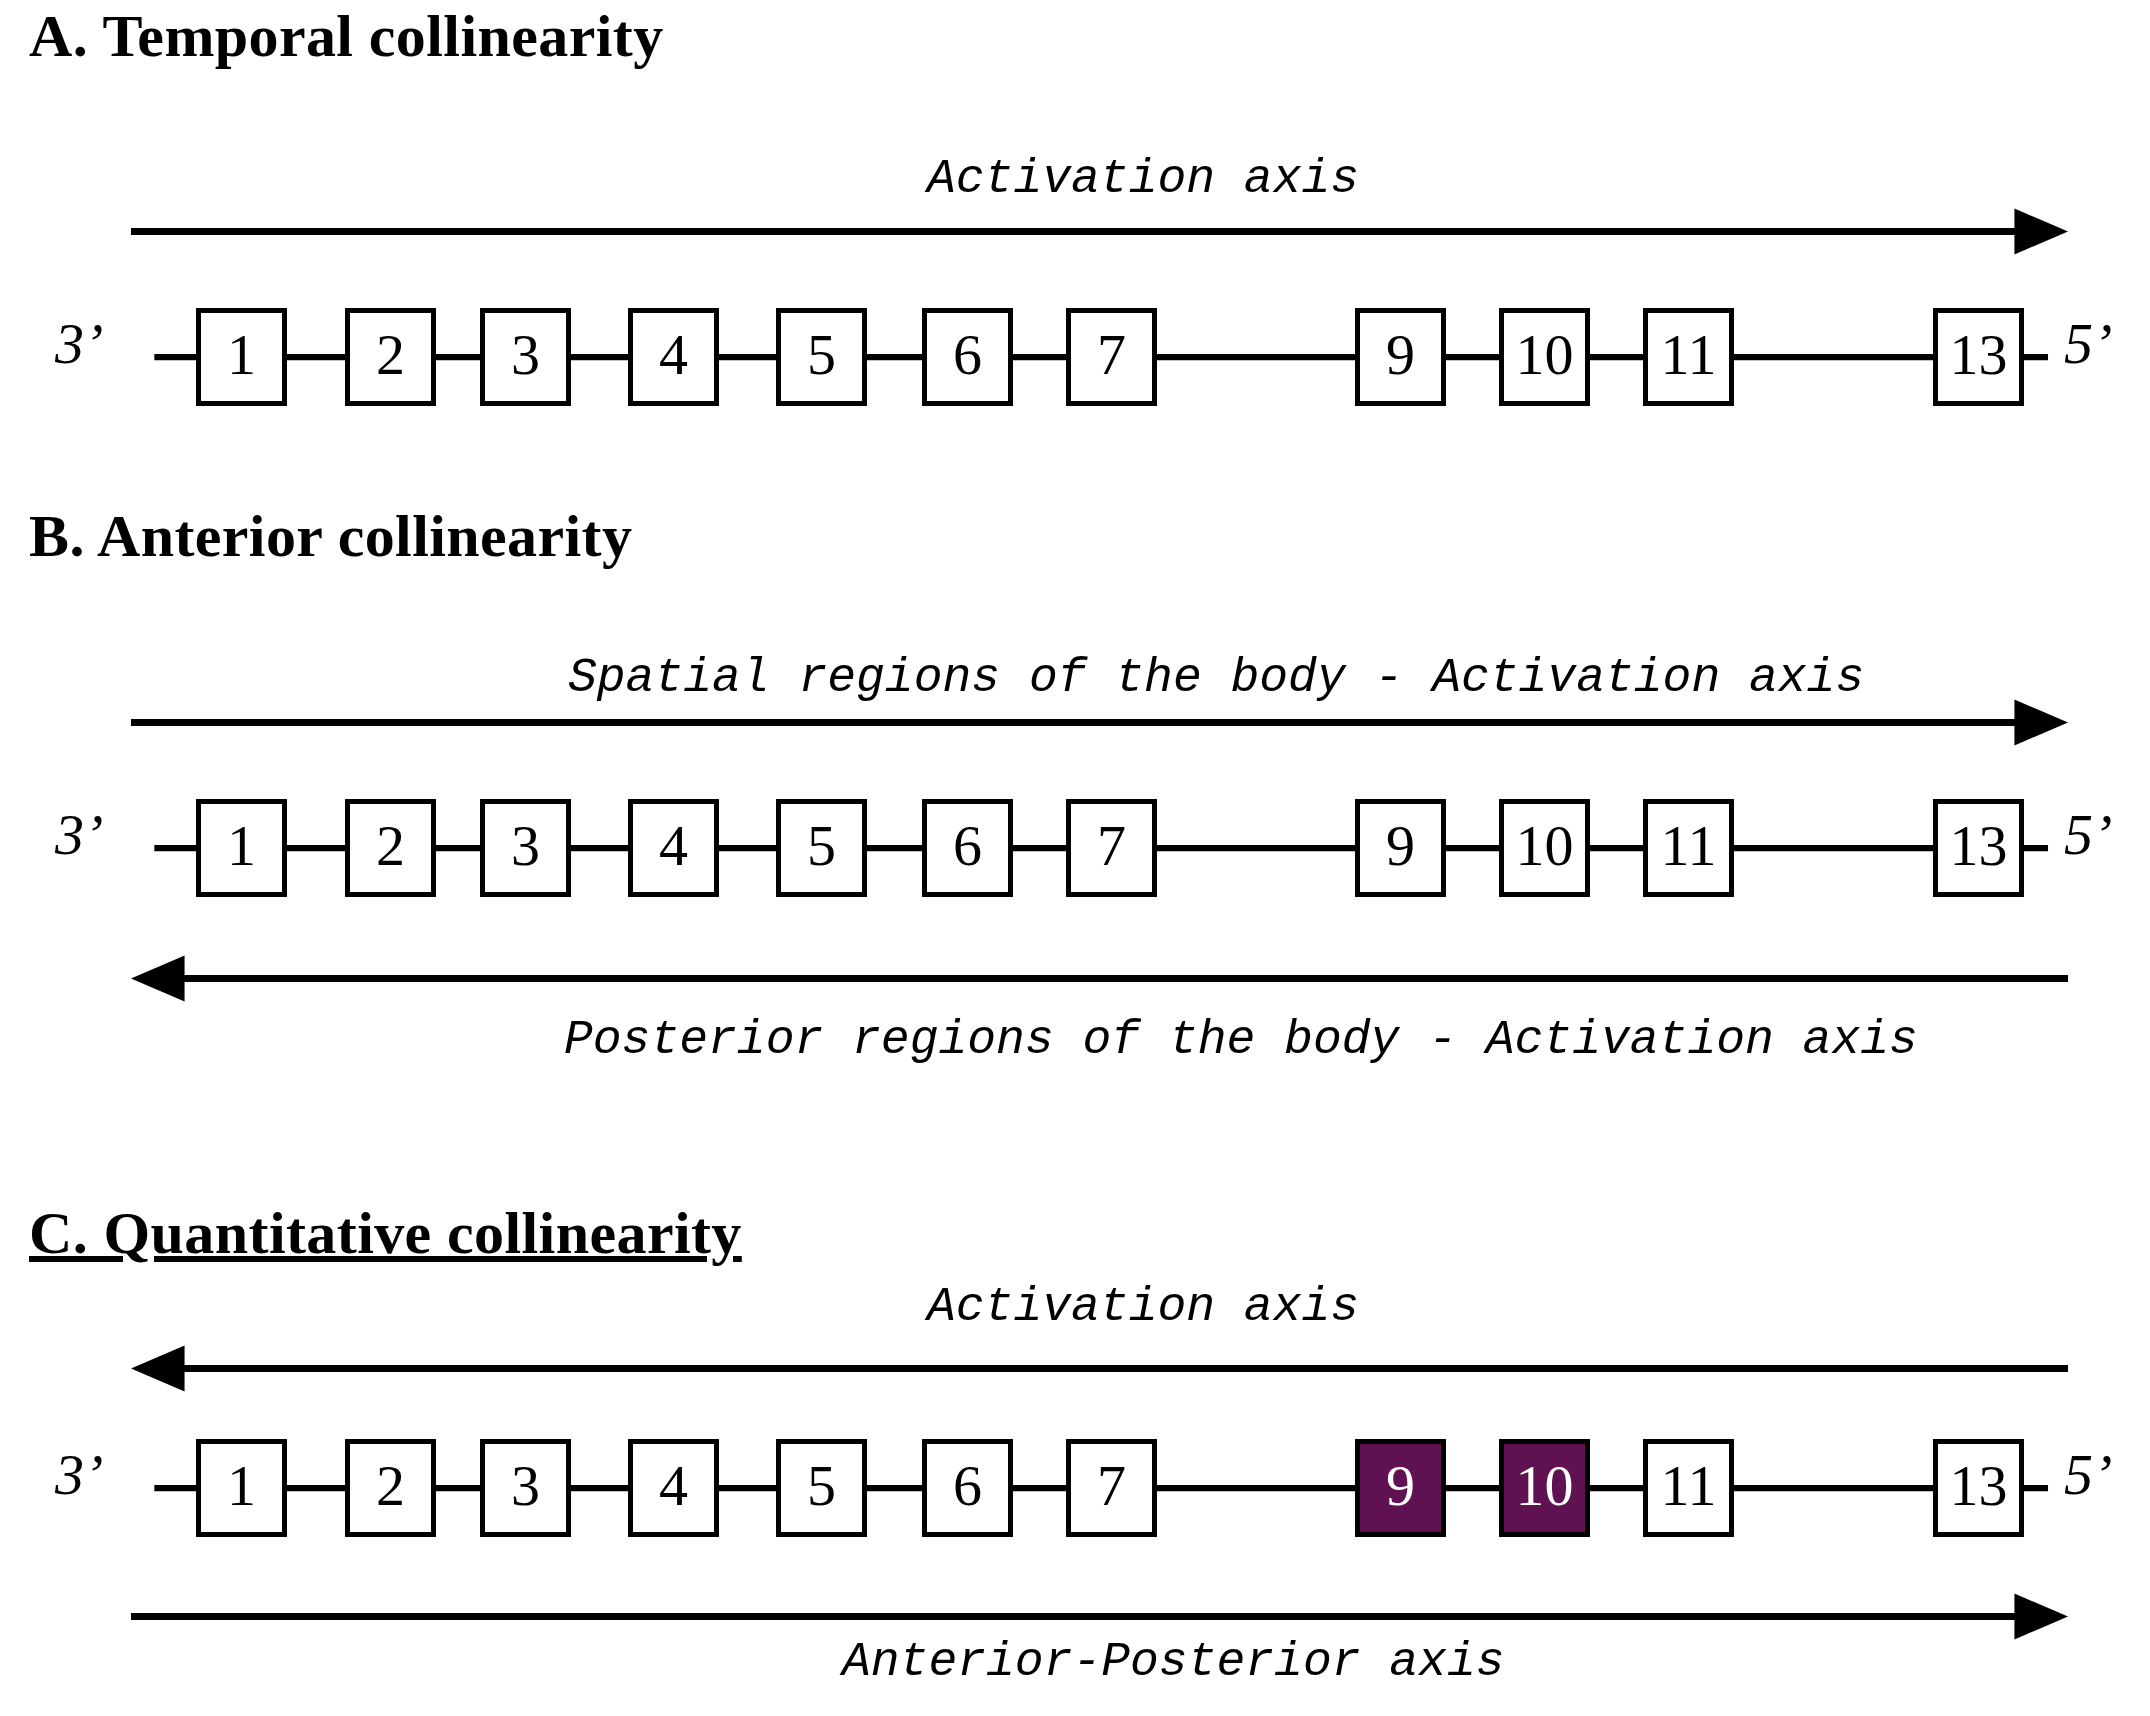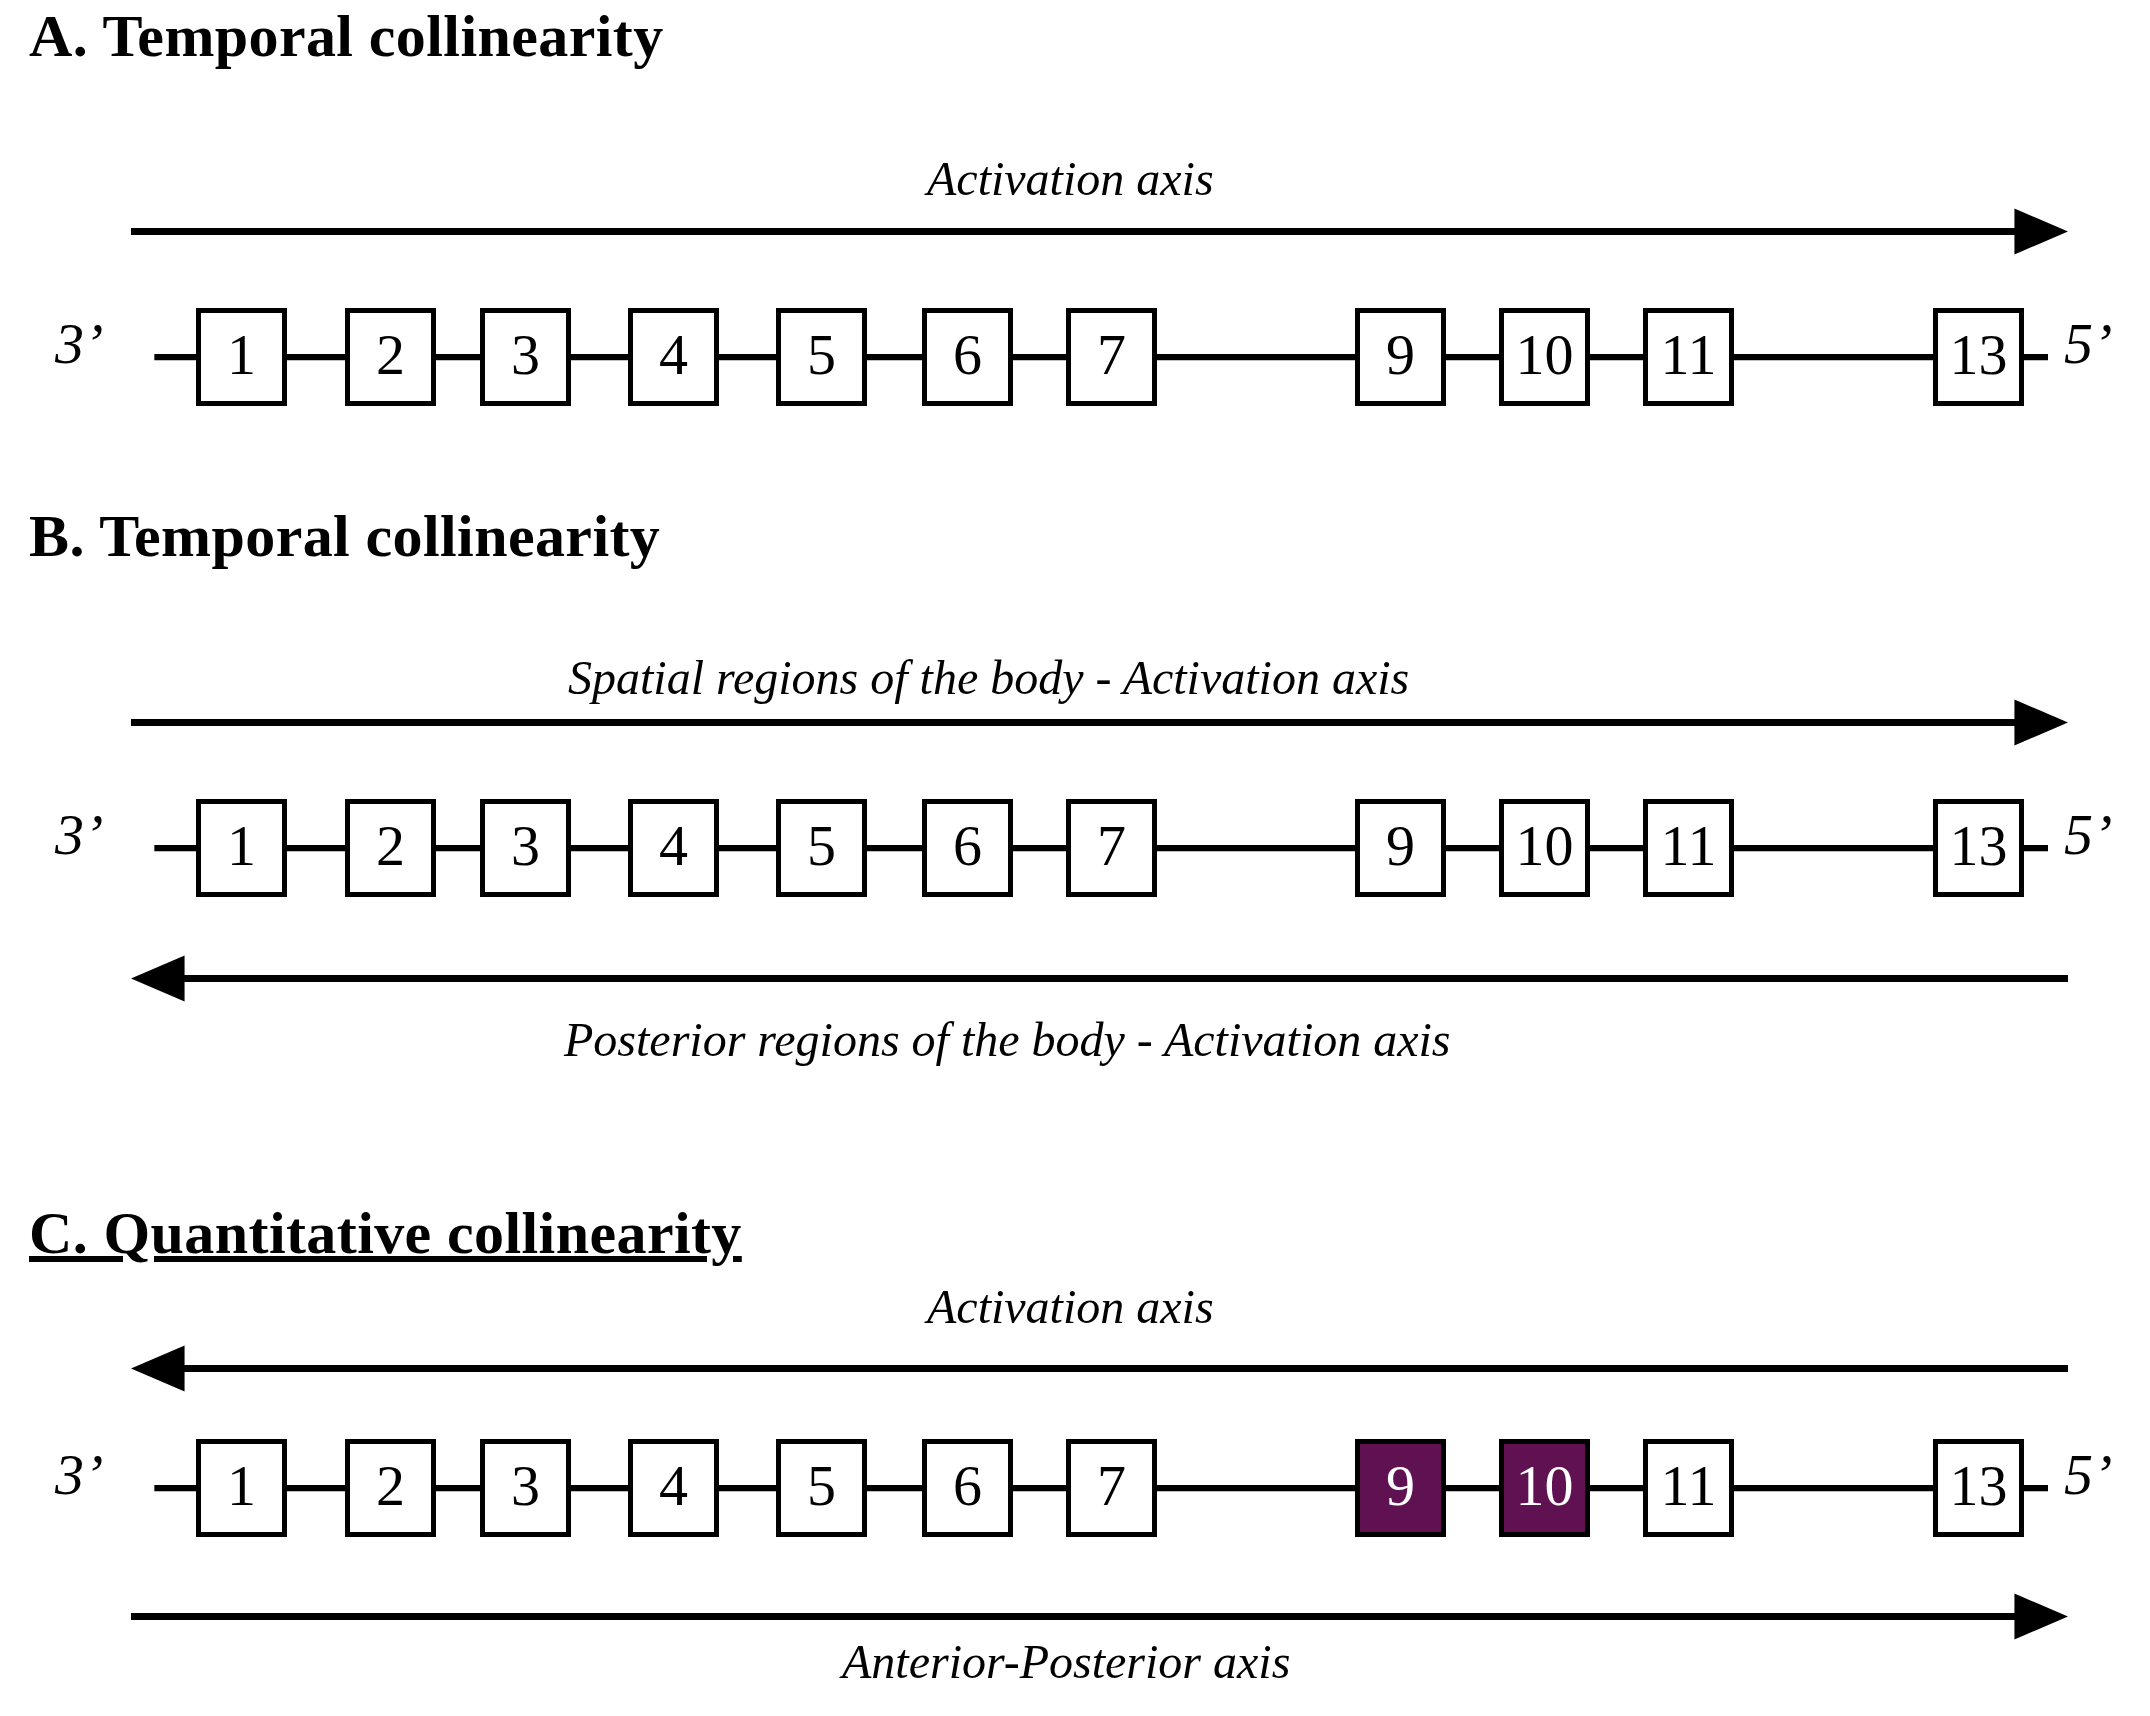--- a/index.html
+++ b/index.html
@@ -36,20 +36,21 @@
   #title-b { left: 29px; top: 506px; }
   #title-c { left: 29px; top: 1203px; text-decoration: underline; }
 
   
   .axis-label {
     position: absolute;
     font-style: italic;
     font-size: 48px;
     line-height: 1;
     white-space: nowrap;
+    font-family: Liberation Mono, monospace;
   }
 
   
   .arrow-svg {
     position: absolute;
     overflow: visible;
   }
 
   
   .strand {
@@ -143,21 +144,21 @@
             <span class="gene-num">11</span>
           </div>
           <div class="gene-box" style="left: 1933px; top: 16px; width: 91px; height: 98px;">
             <span class="gene-num">13</span>
           </div>
         </div>
     </div>
   </div>
 
   <div>
-    <div class="panel-title" id="title-b">B. Temporal collinearity</div>
+    <div class="panel-title" id="title-b">B. Anterior collinearity</div>
 
     <div class="axis-label" id="label-b-top" style="left:568px; top:654px;">Spatial regions of the body - Activation axis</div>
 
     <svg class="arrow-svg" style="left:129px; top:698px;" width="1941" height="49" viewBox="0 0 2530 64">
       <line x1="0" y1="32" x2="2470" y2="32" stroke="#000" stroke-width="9"></line>
       <polygon points="2460,2 2530,32 2460,62" fill="#000"></polygon>
     </svg>
 
     <div class="strand" style="left:0px; top:783px; width:2151px;">
       <div class="end-label" style="left:55px; top:23px;">3’</div>

